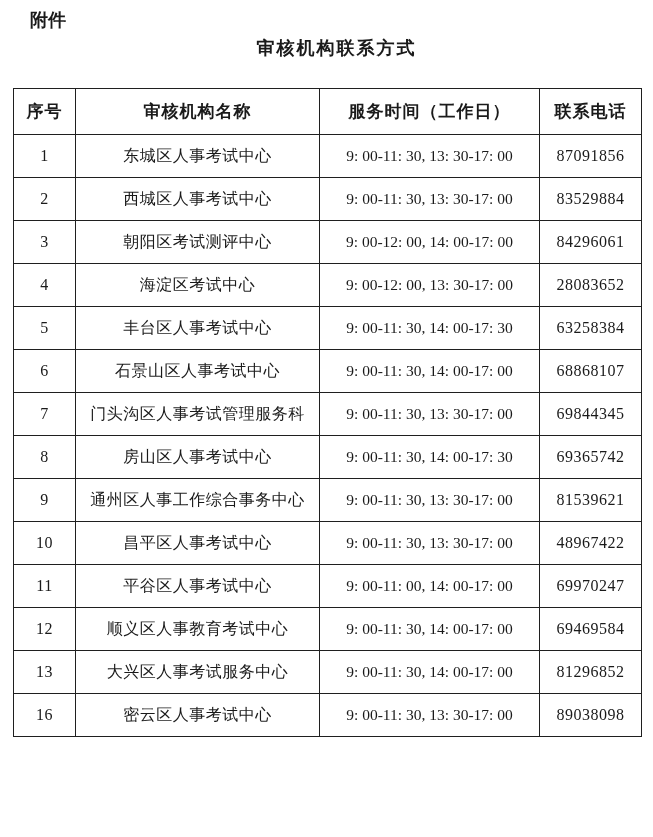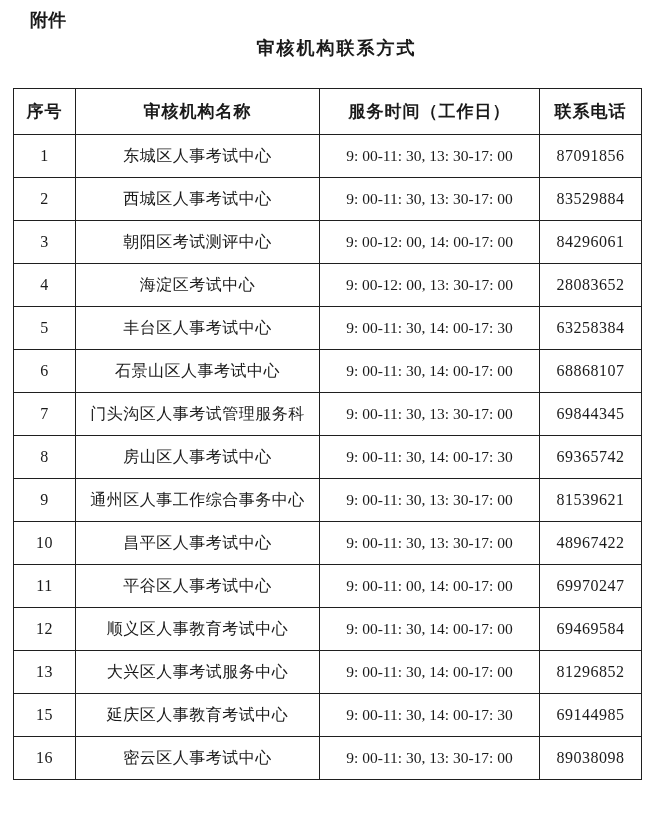--- a/index.html
+++ b/index.html
@@ -189,26 +189,20 @@
   </tr>
 
   <tr>
     <td class="cell-no">13</td>
     <td class="cell-name">大兴区人事考试服务中心</td>
     <td class="cell-time">9: 00-11: 30, 14: 00-17: 00</td>
     <td class="cell-phone">81296852</td>
   </tr>
 
 
-  <tr>
-    <td class="cell-no">15</td>
-    <td class="cell-name">延庆区人事教育考试中心</td>
-    <td class="cell-time">9: 00-11: 30, 14: 00-17: 30</td>
-    <td class="cell-phone">69144985</td>
-  </tr>
 
   <tr>
     <td class="cell-no">16</td>
     <td class="cell-name">密云区人事考试中心</td>
     <td class="cell-time">9: 00-11: 30, 13: 30-17: 00</td>
     <td class="cell-phone">89038098</td>
   </tr>
 </tbody>
 </table>
 

